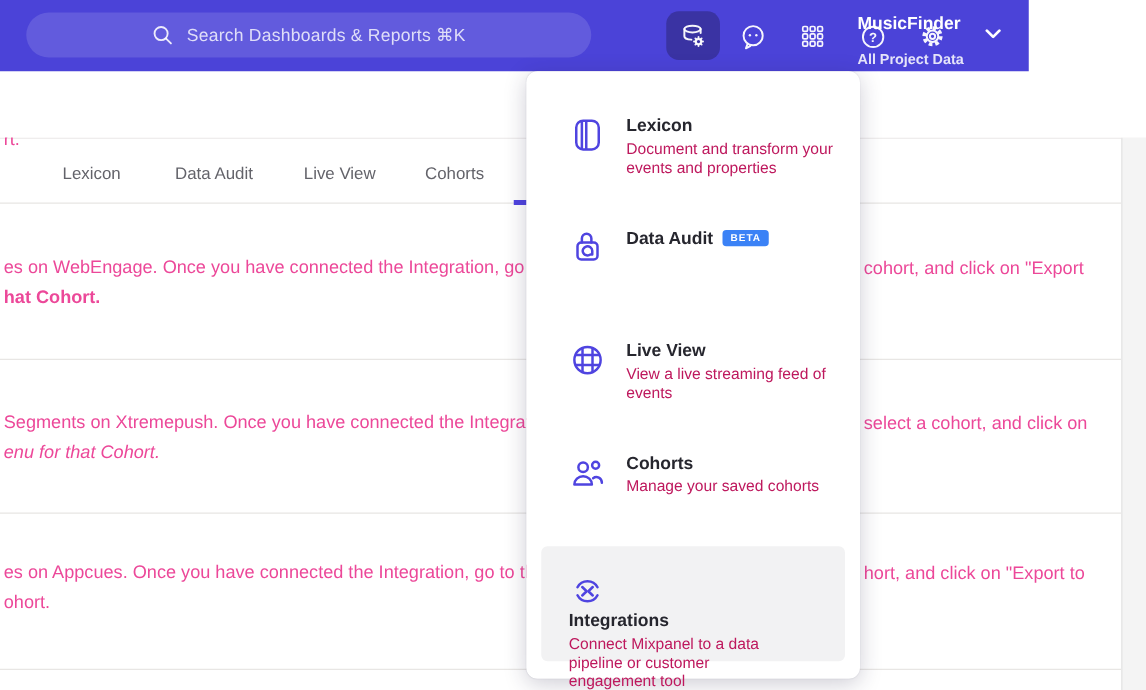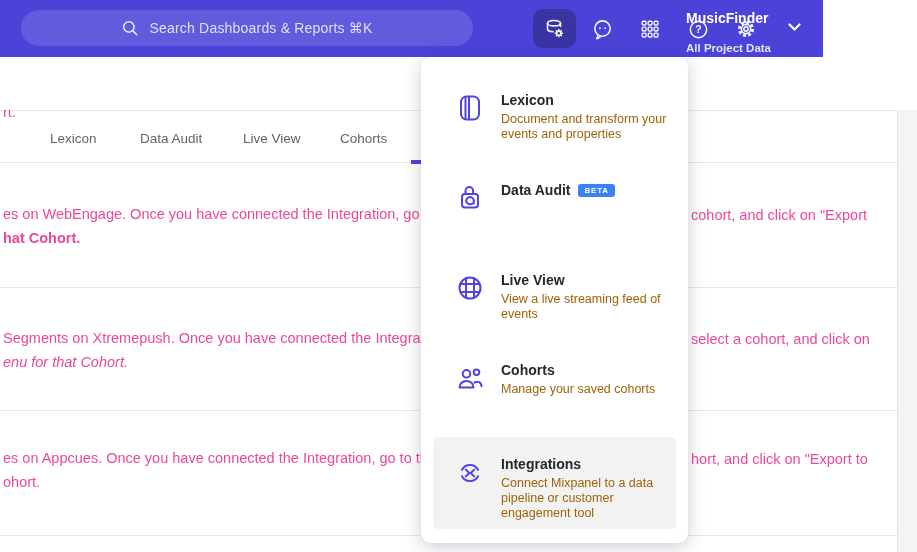--- a/index.html
+++ b/index.html
@@ -40,24 +40,24 @@
     background:#f4f4f4; border-left:1px solid #e3e3e3; }
 
   
   .panel { position:absolute; left:421px; top:57px; width:267px; height:486px; background:#fff;
     border-radius:9px; box-shadow:0 4px 18px rgba(35,32,70,0.22), 0 0 1px rgba(35,32,70,0.15);
     padding-top:20px; z-index:10; }
   .mi { display:flex; align-items:flex-start; height:90px; padding:15px 14px 0 34px; cursor:pointer; }
   .mi .ic { flex:0 0 30px; width:30px; height:30px; margin-right:16px; margin-top:1px; }
   .mi .title-row { display:flex; align-items:center; gap:8px; }
   .mi .title { font-size:14px; font-weight:bold; color:#26262e; line-height:17px; white-space:nowrap; }
-  .mi .desc { margin-top:3px; font-size:12.5px; color:#a16207; line-height:15px; width:180px; }
+  .mi .desc { margin-top:3px; font-size:12.5px; color:#be185d; line-height:15px; width:180px; }
   .badge { background:#3b82f6; color:#fff; font-size:8px; font-weight:bold; letter-spacing:0.8px;
     padding:3px 6px 2px; border-radius:3px; line-height:1; }
-  .mi.highlight { margin:0 12px; height:92px; padding:19px 10px 0 22px; background:#f2f2f3; border-radius:5px; }
+  .mi.highlight { margin:0 12px; height:92px; padding:19px 10px 0 22px; background:#f2f2f3; border-radius:5px;flex-direction:column; }
   .mi.highlight .ic { margin-top:2px; }
 </style>
 </head>
 <body>
 
 <div class="stage">
 
   <div class="content-top-border"></div>
   <div class="divider d1"></div>
   <div class="divider d2"></div>

